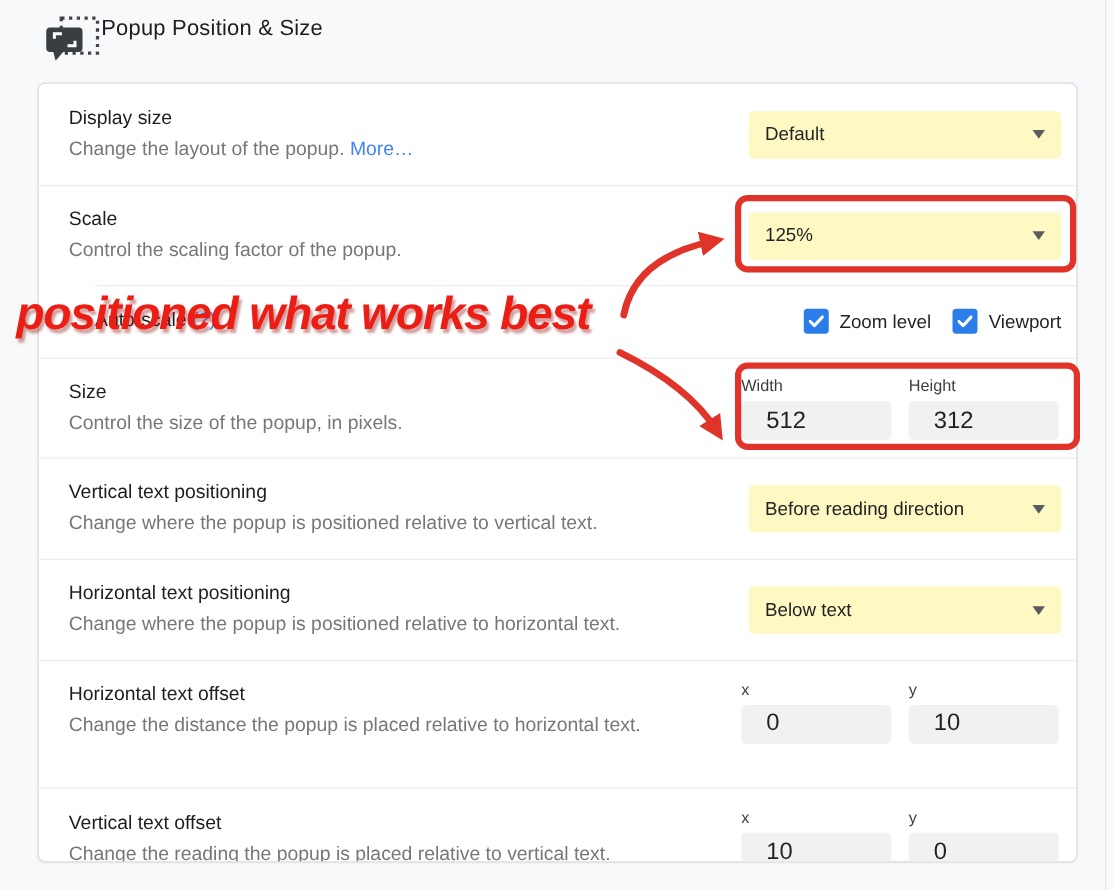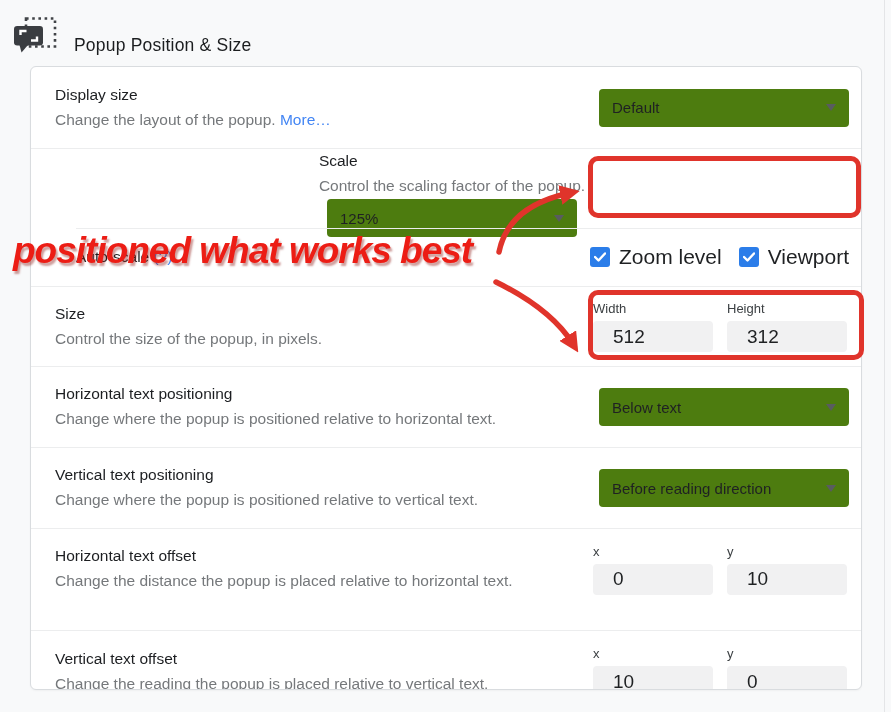--- a/index.html
+++ b/index.html
@@ -7,22 +7,22 @@
   body {
     position: relative;
     background: #f8f9fa;
     font-family: "Liberation Sans", sans-serif;
     overflow: hidden;
     color: #1f2123;
   }
 
   
   .section-header {
-    position: absolute; left: 12px; top: 12px;
-    display: flex; align-items: flex-end; gap: 16px;
+    position: absolute; left: 35px; top: 12px;
+    display: flex; align-items: flex-start; 
     height: 44px;
   }
   .section-title { font-size: 17.5px; font-weight: 400; color: #1b1d1f; letter-spacing: .2px; }
 
   
   .card {
     position: absolute; left: 30px; top: 66px;
     width: 832px; height: 624px;
     background: #ffffff;
     border: 1px solid #d9dcdf;
@@ -41,55 +41,55 @@
   .row.inset-divider::before {
     content: ""; position: absolute; left: 45px; right: 0; top: 0; height: 1px; background: #ecedee;
   }
   .row-title { font-size: 15.5px; line-height: 24px; color: #1c1e21; }
   .row-desc  { font-size: 15.5px; line-height: 26px; color: #75787b; }
   .link { color: #4285f4; text-decoration: none; cursor: pointer; }
 
   
   .select {
     width: 250px; height: 38px;
-    background: #4d7c0f; border-radius: 4px;
+    background: #fef9c3; border-radius: 4px;
     display: flex; align-items: center; justify-content: space-between;
     padding: 0 13px; font-size: 15px; color: #1f2123; cursor: pointer;
     flex: none;
   }
   .caret {
     width: 0; height: 0;
     border-left: 5.5px solid transparent;
     border-right: 5.5px solid transparent;
     border-top: 7px solid #595c60;
   }
   .checkbox-group { display: flex; align-items: center; }
   .cb {
     width: 20px; height: 20px; flex: none;
     background: #2b7de9; border-radius: 3px;
     display: inline-flex; align-items: center; justify-content: center;
     cursor: pointer;
   }
-  .cb-label { font-size: 21px; color: #1f2123; margin-left: 9px; }
+  .cb-label { font-size: 15px; color: #1f2123; margin-left: 9px; }
   .cb-item { display: flex; align-items: center; }
   .cb-item + .cb-item { margin-left: 17px; }
 
   .fields { display: flex; gap: 14px; flex: none; margin-right: 2px; }
   .field  { display: flex; flex-direction: column; }
   .field-label { font-size: 13px; line-height: 16px; color: #3c4043; margin-bottom: 4px; }
   .field input {
     width: 120px; height: 31px;
     background: #f1f1f2; border: none; border-radius: 4px;
     padding: 0 20px; font-size: 19px; color: #1f2123;
     font-family: "Liberation Sans", sans-serif;
     outline: none;
   }
 
   
-  .r1 { height: 81px; } .r2 { height: 80px; flex-direction: column; } .r3 { height: 58px; }
+  .r1 { height: 81px; } .r2 { height: 80px; } .r3 { height: 58px; }
   .r4 { height: 80px; } .r5 { height: 81px; } .r6 { height: 81px; }
   .r7 { height: 81px; } .r8 { height: 82px; margin-top: 21px; }
 
   
   .ann-box { position: absolute; border: 5px solid #e0342b; border-radius: 10px; pointer-events: none; z-index: 30; }
   .ann-box-scale { left: 588px; top: 156px; width: 273px; height: 62px; }
   .ann-box-size  { left: 588px; top: 290px; width: 276px; height: 70px; }
   .ann-note {
     position: absolute; left: 13px; top: 230px; z-index: 31;
     font-size: 37px; font-weight: bold; font-style: italic;
@@ -175,38 +175,38 @@
         <span class="field-label">Width</span>
         <input type="text" value="512" style="">
       </div>
       <div class="field">
         <span class="field-label">Height</span>
         <input type="text" value="312" style="">
       </div>
     </div>
   </div>
 
+  <div class="row r6">
+    <div class="row-text">
+      <div class="row-title">Vertical text positioning</div>
+      <div class="row-desc">Change where the popup is positioned relative to vertical text.</div>
+    </div>
+    <div class="select">
+      <span>Before reading direction</span>
+      <span class="caret"></span>
+    </div>
+  </div>
+
   <div class="row r5">
     <div class="row-text">
       <div class="row-title">Horizontal text positioning</div>
       <div class="row-desc">Change where the popup is positioned relative to horizontal text.</div>
     </div>
     <div class="select">
       <span>Below text</span>
-      <span class="caret"></span>
-    </div>
-  </div>
-
-  <div class="row r6">
-    <div class="row-text">
-      <div class="row-title">Vertical text positioning</div>
-      <div class="row-desc">Change where the popup is positioned relative to vertical text.</div>
-    </div>
-    <div class="select">
-      <span>Before reading direction</span>
       <span class="caret"></span>
     </div>
   </div>
 
   <div class="row r7">
     <div class="row-text">
       <div class="row-title">Horizontal text offset</div>
       <div class="row-desc">Change the distance the popup is placed relative to horizontal text.</div>
     </div>
     <div class="fields">

